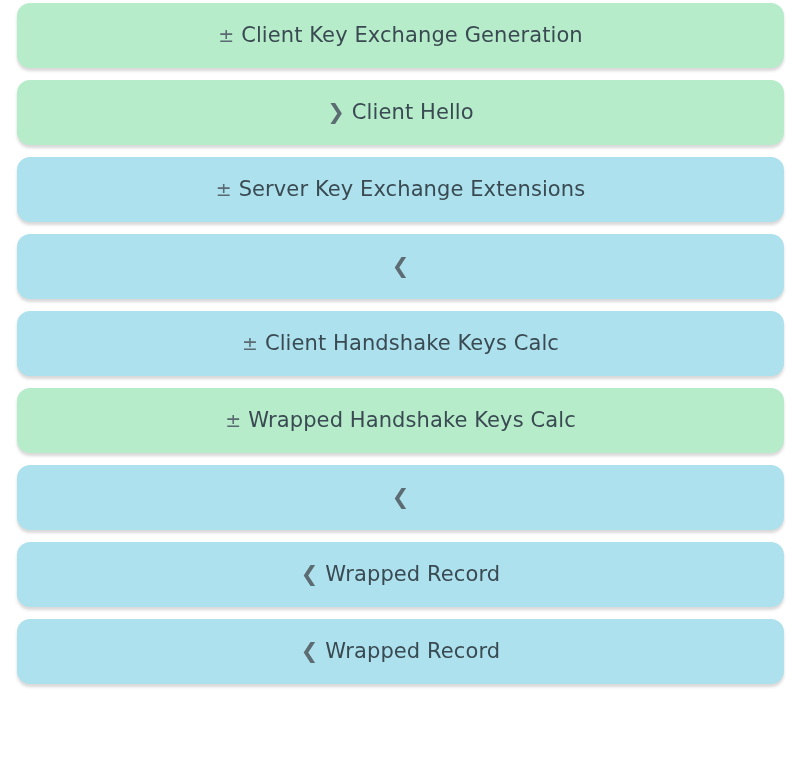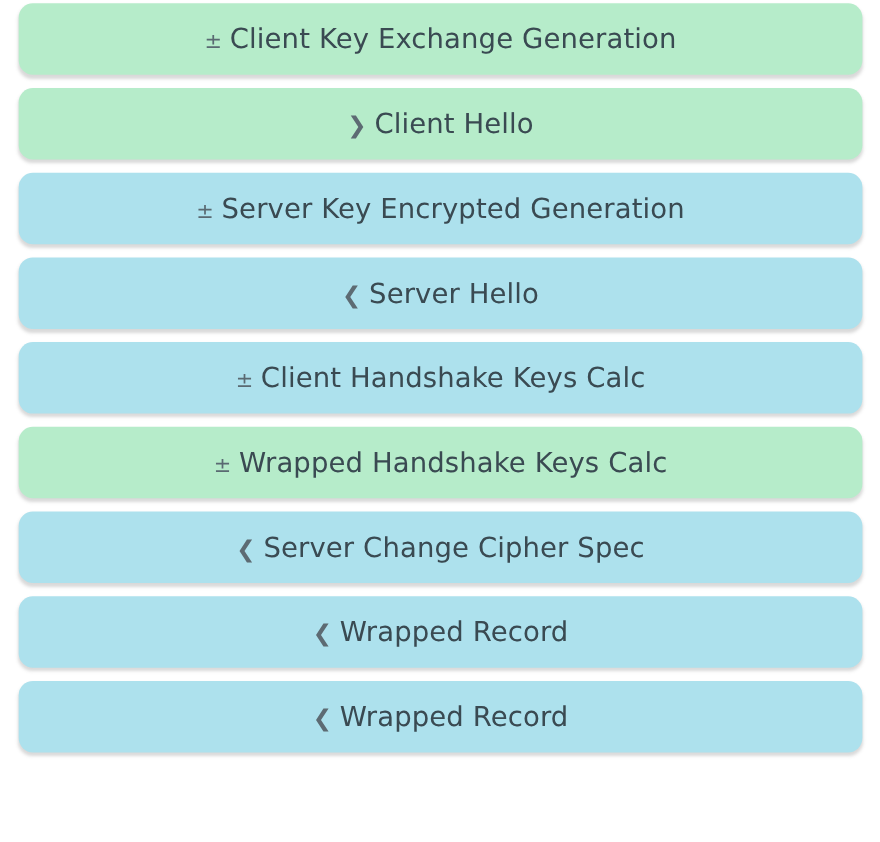--- a/index.html
+++ b/index.html
@@ -85,21 +85,21 @@
     font-size: 19px;
     color: #5a6a72;
   }
   .marker.chev {
     font-size: 21px;
     font-weight: bold;
     color: #5d6b73;
   }
 
   .label {
-    font-size: 25px;
+    font-size: 21px;
     line-height: 1;
     color: #3a4a52;
     letter-spacing: 0.1px;
     font-family: "DejaVu Sans", "Liberation Sans", sans-serif;
   }
 </style>
 </head>
 <body>
 
 <div id="timeline">
@@ -116,29 +116,28 @@
         <div class="bar-inner">
           <span class="marker chev">❯</span>
           <span class="label">Client Hello</span>
         </div>
       </div>
     </div>
     <div class="row">
       <div class="bar server">
         <div class="bar-inner">
           <span class="marker plusminus">±</span>
-          <span class="label">Server Key Encrypted Generation</span>
+          <span class="label">Server Key Exchange Extensions</span>
         </div>
       </div>
     </div>
     <div class="row">
       <div class="bar server">
         <div class="bar-inner">
           <span class="marker chev">❮</span>
-          <span class="label">Server Hello</span>
         </div>
       </div>
     </div>
     <div class="row">
       <div class="bar server">
         <div class="bar-inner">
           <span class="marker plusminus">±</span>
           <span class="label">Client Handshake Keys Calc</span>
         </div>
       </div>
@@ -148,21 +147,20 @@
         <div class="bar-inner">
           <span class="marker plusminus">±</span>
           <span class="label">Wrapped Handshake Keys Calc</span>
         </div>
       </div>
     </div>
     <div class="row">
       <div class="bar server">
         <div class="bar-inner">
           <span class="marker chev">❮</span>
-          <span class="label">Server Change Cipher Spec</span>
         </div>
       </div>
     </div>
     <div class="row">
       <div class="bar server">
         <div class="bar-inner">
           <span class="marker chev">❮</span>
           <span class="label">Wrapped Record</span>
         </div>
       </div>

